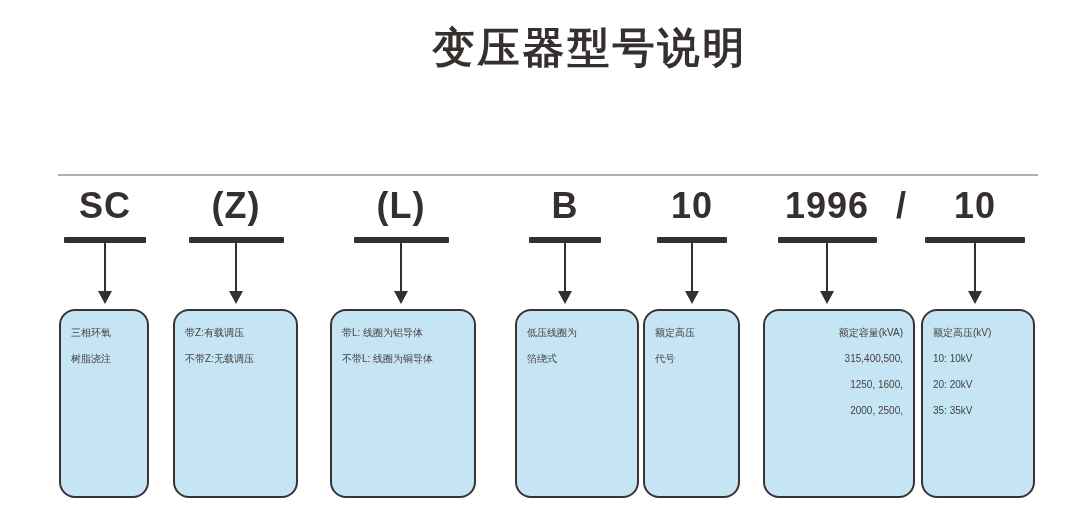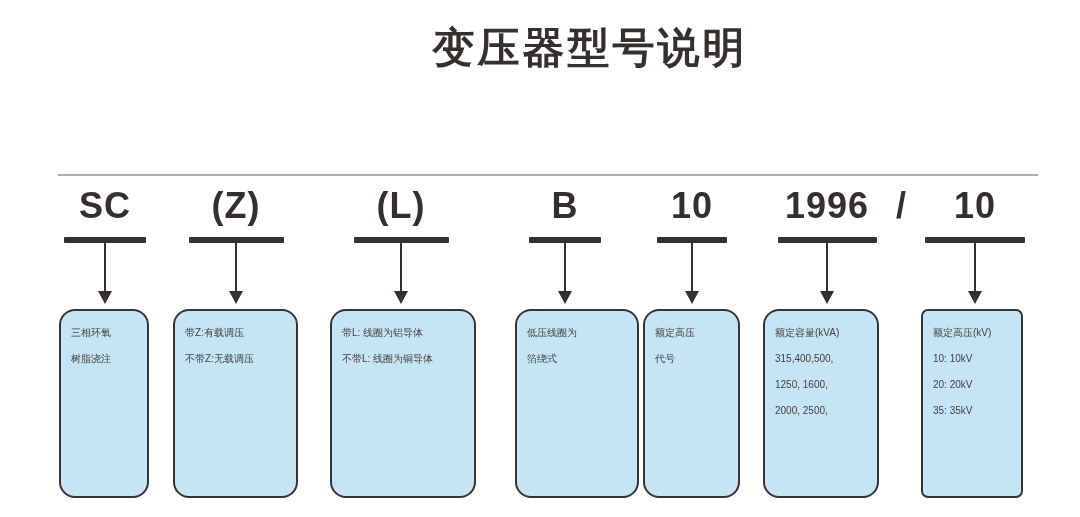--- a/index.html
+++ b/index.html
@@ -170,36 +170,36 @@
         </div>
   </div>
 
   <div class="column">
     <div class="code" style="left: 827px;">1996</div>
     <div class="underline" style="left: 777.5px; width: 99px;"></div>
     <div class="arrow">
       <div class="stem" style="left: 826px;"></div>
       <div class="head" style="left: 820px;"></div>
     </div>
-    <div class="desc-box" style="left: 763px; width: 116px;">
+    <div class="desc-box" style="left: 763px; width: 152px; text-align: right;">
           <div class="desc-line">额定容量(kVA)</div>
           <div class="desc-line">315,400,500,</div>
           <div class="desc-line">1250, 1600,</div>
           <div class="desc-line">2000, 2500,</div>
         </div>
   </div>
 
   <div class="column">
     <div class="code" style="left: 975px;">10</div>
     <div class="underline" style="left: 925px; width: 100px;"></div>
     <div class="arrow">
       <div class="stem" style="left: 974px;"></div>
       <div class="head" style="left: 968px;"></div>
     </div>
-    <div class="desc-box" style="left: 921px; width: 102px; border-radius: 7px;">
+    <div class="desc-box" style="left: 921px; width: 114px;">
           <div class="desc-line">额定高压(kV)</div>
           <div class="desc-line">10: 10kV</div>
           <div class="desc-line">20: 20kV</div>
           <div class="desc-line">35: 35kV</div>
         </div>
   </div>
 </div>
   <div class="slash">/</div>
 </div>
 

